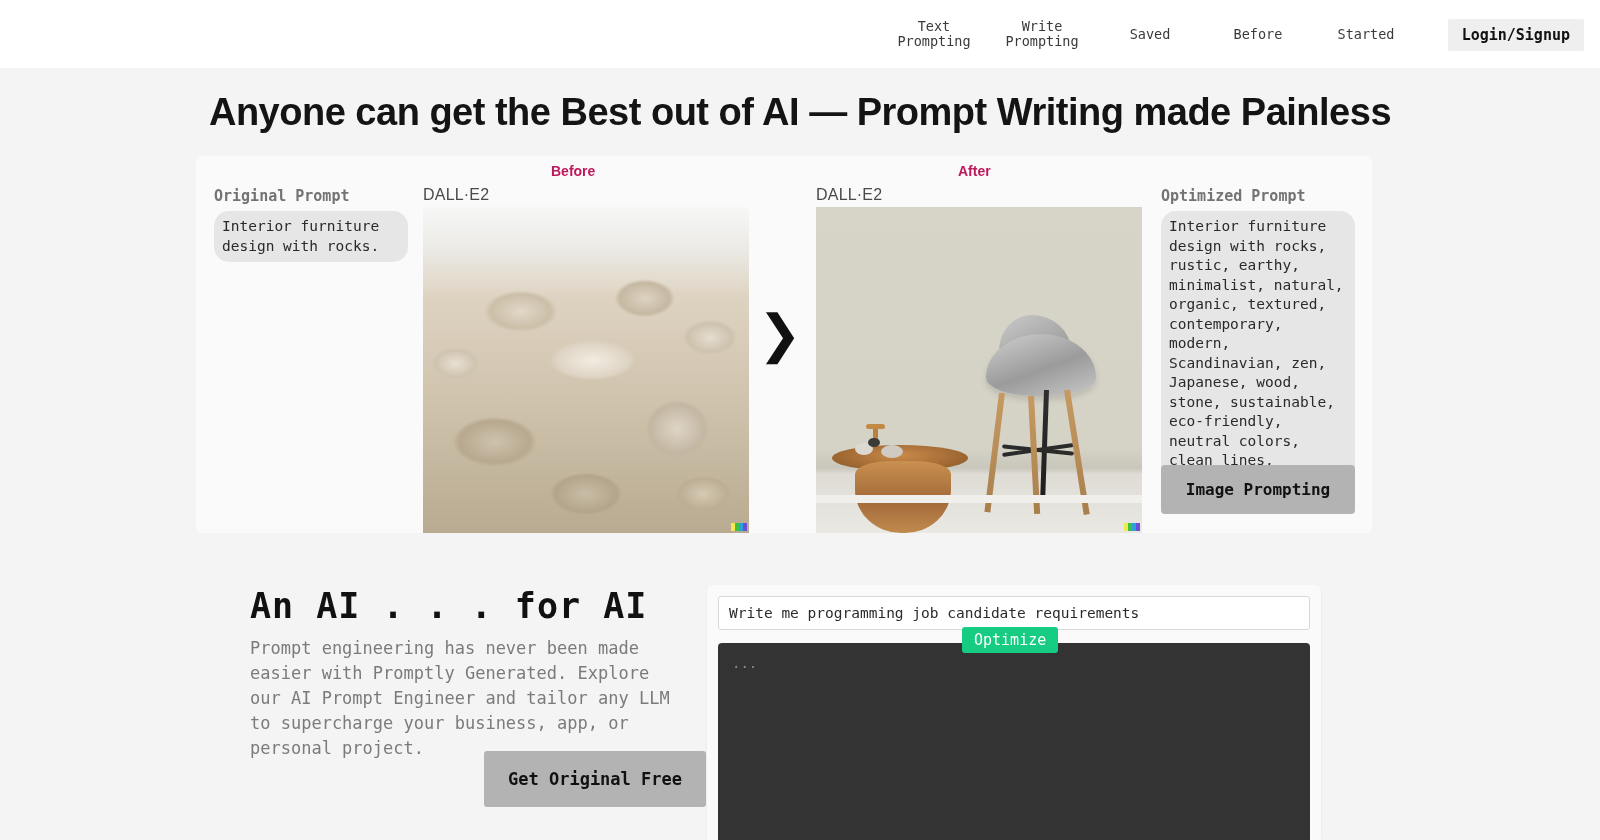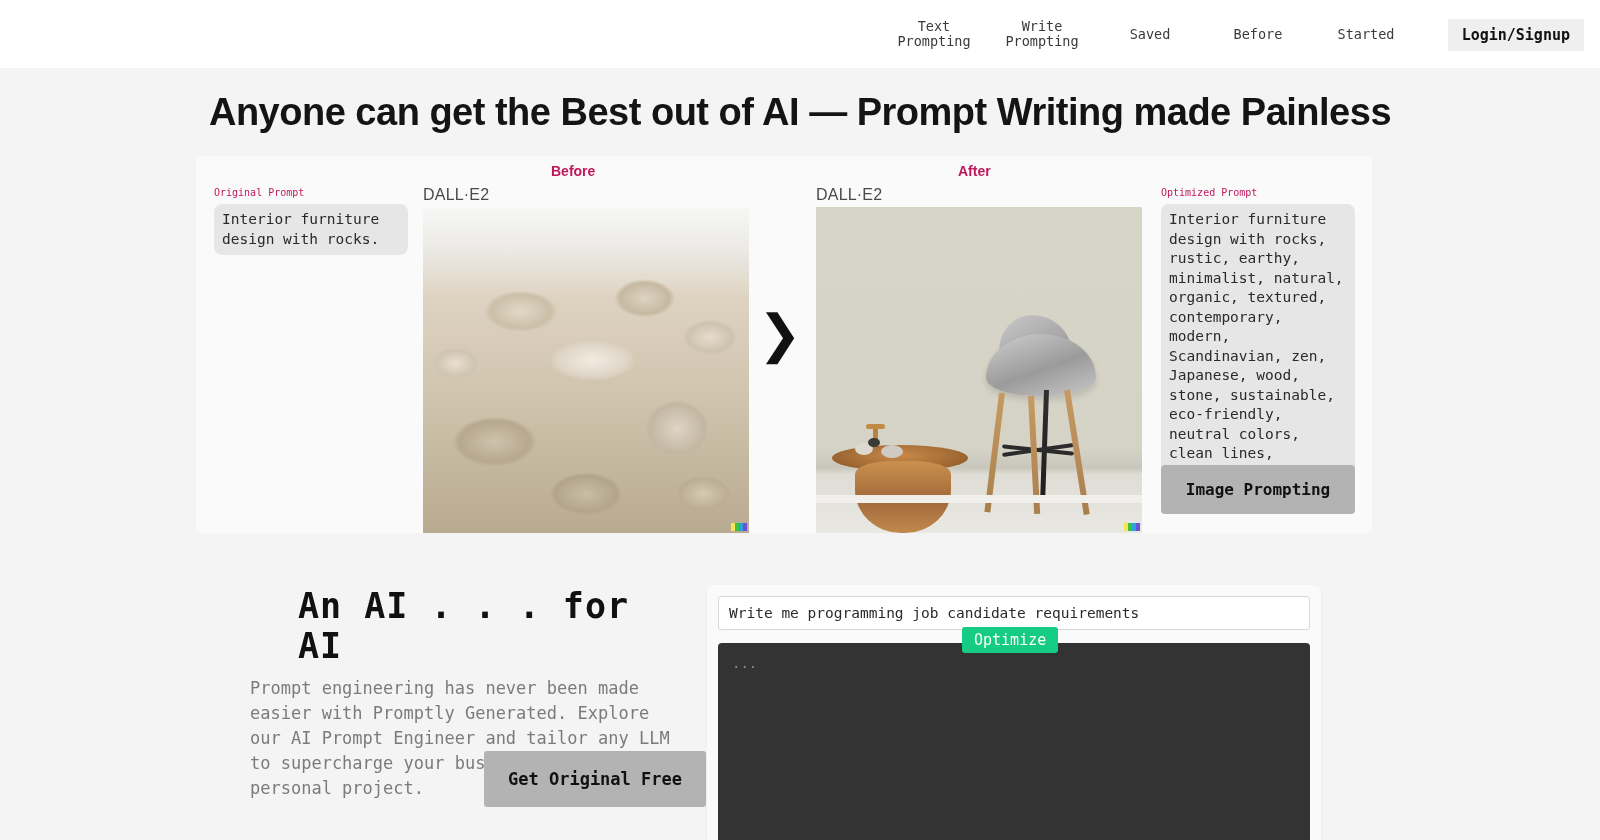--- a/index.html
+++ b/index.html
@@ -98,26 +98,26 @@
   }
   .lbl-before, .lbl-after {
     position: absolute;
     font-size: 14px; font-weight: bold; color: #be185d;
   }
   .lbl-before { left: 355px; top: 7px; }
   .lbl-after  { left: 762px; top: 7px; }
 
   .prompt-head {
     font-family: "DejaVu Sans Mono", monospace;
-    font-size: 10px; font-weight: normal;
-    color: #be185d;
+    font-size: 15px; font-weight: bold;
+    color: #737373;
   }
   .prompt-box {
     background: #e6e6e6;
-    border-radius: 8px;
+    border-radius: 15px;
     font-family: "DejaVu Sans Mono", monospace;
     font-size: 14.5px;
     line-height: 19.5px;
     color: #2a2a2a;
     padding: 6px 8px;
     white-space: pre-wrap;
   }
 
   .orig-wrap { position: absolute; left: 18px; top: 31px; width: 194px; }
   .orig-wrap .prompt-box { margin-top: 6px; }
@@ -246,21 +246,20 @@
   }
 
   
   .lower-left {
     position: absolute; left: 250px; top: 586px; width: 430px;
   }
   .ai-title {
     font-family: "DejaVu Sans Mono", monospace;
     font-size: 35px; font-weight: bold; color: #111;
     letter-spacing: 1px;
-    margin-left: 48px;
   }
   .ai-body {
     font-family: "DejaVu Sans Mono", monospace;
     font-size: 17px; line-height: 25px;
     color: #7b7b7b;
     margin-top: 10px;
     white-space: pre-line;
   }
   .get-started {
     position: absolute; left: 234px; top: 165px;

